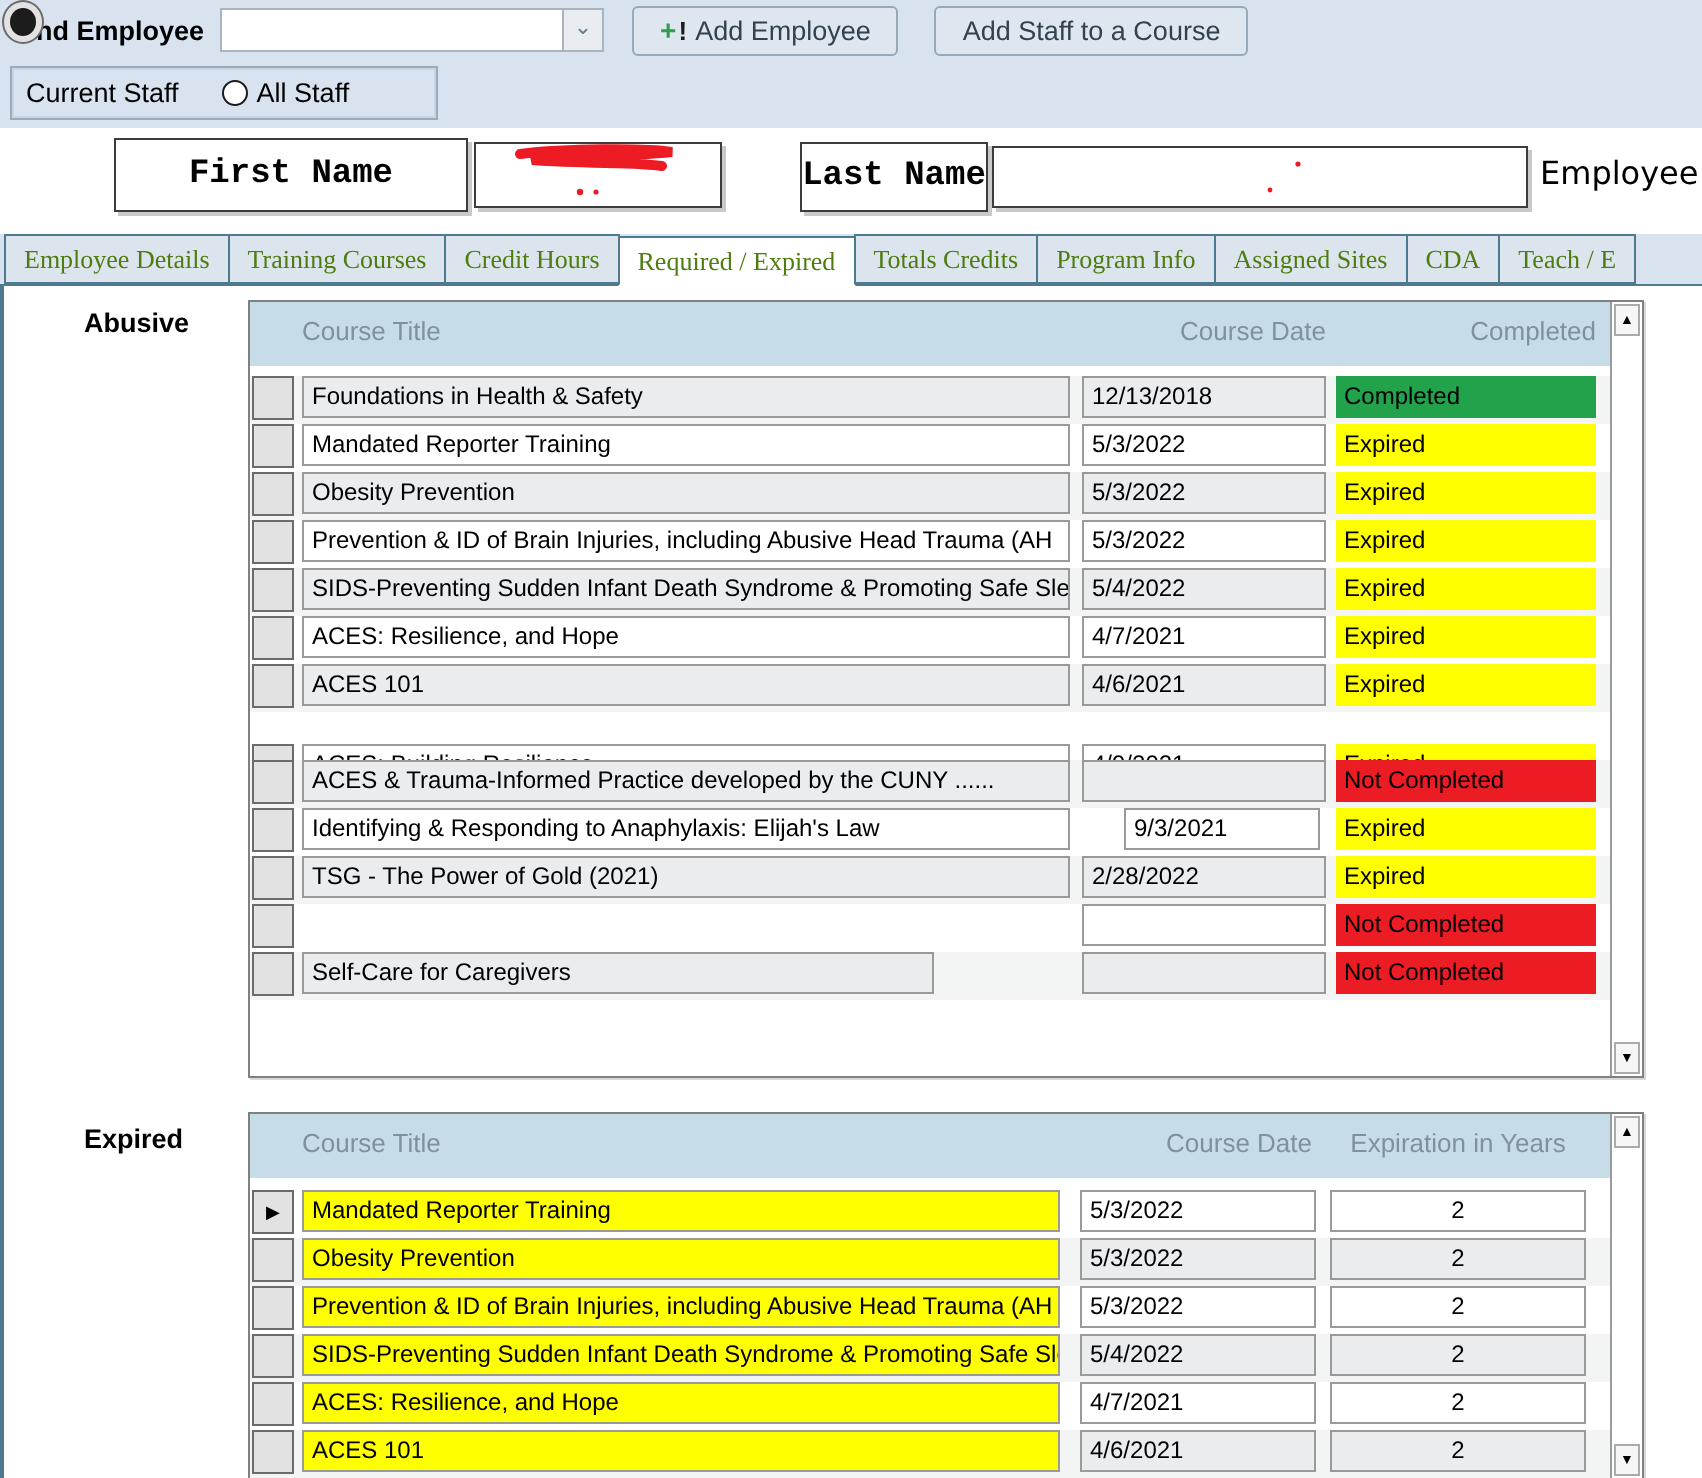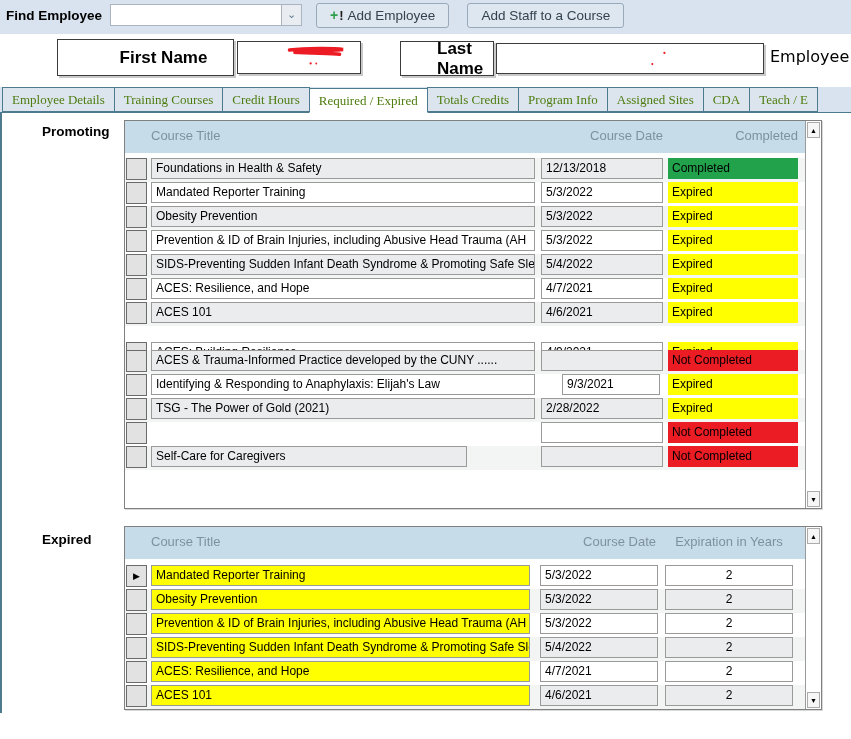--- a/index.html
+++ b/index.html
@@ -28,21 +28,21 @@
   .radio-item { display:flex; align-items:center; gap:4px; font-size:13.5px; color:#000; }
   .radio-circle { width:13px; height:13px; border:1px solid #1c1c1c; border-radius:50%;
                   background:#fff; position:relative; flex:none; }
   .radio-circle.sel::after { content:''; position:absolute; inset:3px; background:#1c1c1c;
                   border-radius:50%; }
 
   
   .name-row { height:53px; background:#fff; position:relative; }
   .plate { position:absolute; border:1px solid #3c3c3c; box-shadow:2px 2px 0 #c9c9c9;
            background:#fff; display:flex; align-items:center; justify-content:center;
-           font-family:Liberation Sans, sans-serif; font-weight:bold; font-size:17px;padding-left:36px; }
+           font-family:Liberation Mono, monospace; font-weight:bold; font-size:17px; }
   .fname-label { left:57px; top:5px;  width:177px; height:37px; }
   .fname-field { left:237px; top:7px; width:124px; height:33px; }
   .lname-label { left:400px; top:7px; width:94px; height:35px; }
   .lname-field { left:496px; top:9px; width:268px; height:31px; }
   .employee-text { position:absolute; left:770px; top:13px;
                    font-family:"DejaVu Sans", sans-serif; font-size:16px; color:#000; }
 
   
   .tabs { display:flex; align-items:flex-end; background:#D8E3EF; height:26px;
           padding-left:2px; border-bottom:1px solid #4E7A90; }
@@ -101,20 +101,30 @@
     </div>
     <div class="btn add-emp">
       <span class="plus-glyph">+</span>
       <span class="bang-glyph">!</span>
       <span>Add Employee</span>
     </div>
     <div class="btn add-course">
       <span>Add Staff to a Course</span>
     </div>
   </div>
+  <div class="radio-box">
+    <span class="radio-item">
+      <span class="radio-circle sel"></span>
+      <span>Current Staff</span>
+    </span>
+    <span class="radio-item">
+      <span class="radio-circle"></span>
+      <span>All Staff</span>
+    </span>
+  </div>
 </div>
 
 <div class="name-row">
   <div class="plate fname-label">First Name</div>
   <div class="plate fname-field">
     <svg width="122" height="31" viewBox="0 0 122 31">
       <path d="M22 5 C 45 2, 85 2, 98 4 C 70 7, 35 5, 28 8 C 55 10, 82 9, 93 11" stroke="#ED1C24" stroke-width="5" fill="none" stroke-linecap="round"></path>
       <circle cx="52" cy="24" r="1.6" fill="#ED1C24"></circle>
       <circle cx="60" cy="24" r="1.3" fill="#ED1C24"></circle>
     </svg>
@@ -135,21 +145,21 @@
     <div class="tab">Credit Hours</div>
     <div class="tab active">Required / Expired</div>
     <div class="tab">Totals Credits</div>
     <div class="tab">Program Info</div>
     <div class="tab">Assigned Sites</div>
     <div class="tab">CDA</div>
     <div class="tab">Teach / E</div>
   </div>
 
 <div class="content">
-  <span class="sec-label required-label">Promoting</span>
+  <span class="sec-label required-label">Abusive</span>
 
   <div class="grid grid-required">
     <div class="grid-header">
       <span class="hlabel" style="left:26px">Course Title</span>
       <span class="hlabel" style="left:416px; width:122px; text-align:right">Course Date</span>
       <span class="hlabel" style="left:543px; width:130px; text-align:right">Completed</span>
     </div>
     <div class="rowwrap" style="top:37px">
         <div class="row shaded" style="top: 0px;">
           <div class="sel"></div>

